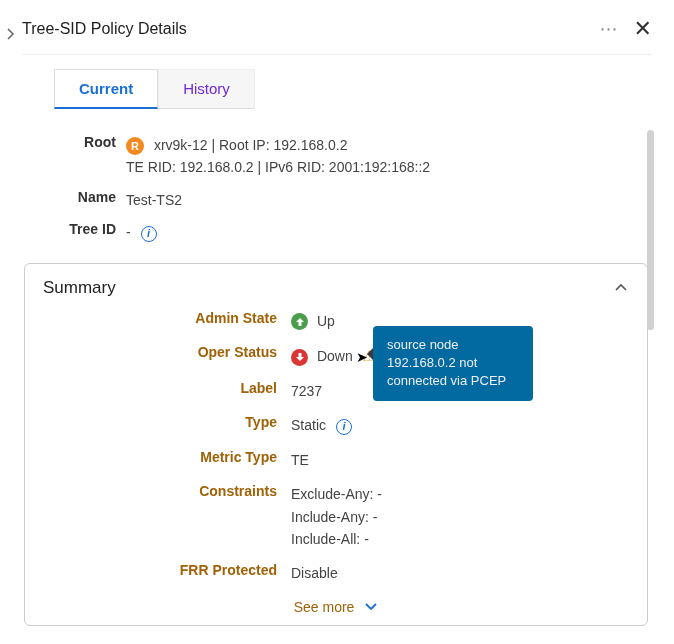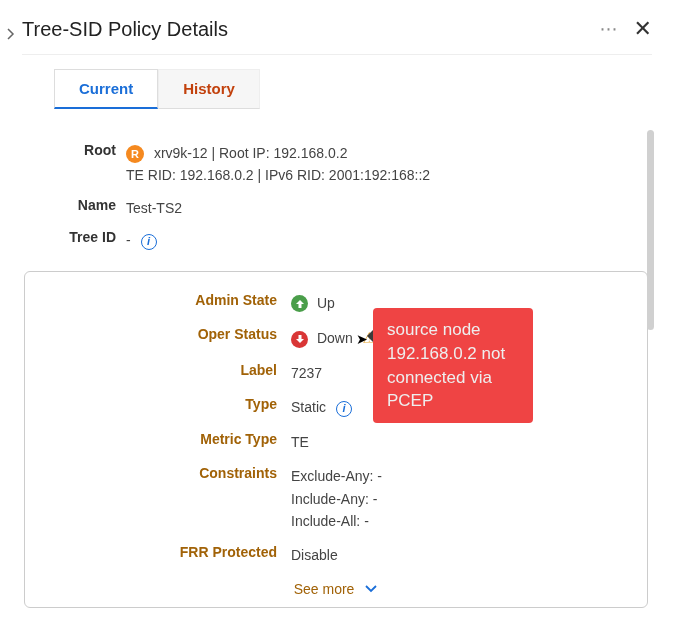--- a/index.html
+++ b/index.html
@@ -1,46 +1,46 @@
 <!DOCTYPE html>
 <html><head>
 <meta charset="utf-8">
 <style>
 * { box-sizing: border-box; margin: 0; padding: 0; }
 body { font-family: -apple-system, BlinkMacSystemFont, "Segoe UI", Arial, sans-serif; font-size: 14px; color: #333; background: #fff; width: 674px; height: 644px; overflow: hidden; position: relative; }
 .panel { padding: 12px 22px 0 22px; }
 .expander { position: absolute; left: 4px; top: 28px; width: 16px; height: 16px; cursor: pointer; color: #555; }
 .header-row { display: flex; align-items: center; justify-content: space-between; padding: 4px 0 12px 0; border-bottom: 1px solid #eee; }
-.title { font-size: 20px; font-weight: 400; color: #222; }
+.title { font-size: 16px; font-weight: 400; color: #222; }
 .header-actions { display: flex; align-items: center; gap: 14px; }
 .more-icon { color: #888; font-size: 18px; letter-spacing: 2px; cursor: pointer; }
 .close-icon { font-size: 22px; color: #333; cursor: pointer; font-weight: 300; }
 .tabs { display: flex; margin-top: 14px; }
-.tab { padding: 10px 24px; font-size: 15px; cursor: pointer; color: #c2410c; border: 1px solid transparent; font-weight: bold; }
+.tab { padding: 10px 24px; font-size: 15px; cursor: pointer; color: #6d28d9; border: 1px solid transparent; }
 .tab.active { color: #1a6ed8; font-weight: 600; border: 1px solid #ddd; border-bottom: 2px solid #1a6ed8; background: #fff; margin-left: 32px; }
 .tab:not(.active) { background: #f6f6f6; border: 1px solid #eee; border-bottom: 1px solid #ddd; }
-.info-block { margin-top: 28px; padding-right: 14px; }
+.info-block { margin-top: 20px; padding-right: 14px; }
 .info-row { display: flex; padding: 5px 0; align-items: flex-start; }
 .info-label { width: 104px; text-align: right; font-weight: 600; color: #333; padding-right: 10px; font-size: 14px; }
 .info-value { flex: 1; color: #444; line-height: 1.6; }
 .node-icon { display: inline-flex; align-items: center; justify-content: center; width: 18px; height: 18px; border-radius: 50%; background: #f5891f; color: #fff; font-size: 11px; font-weight: 700; margin-right: 6px; vertical-align: middle; }
 .i-icon { display: inline-flex; align-items: center; justify-content: center; width: 16px; height: 16px; border-radius: 50%; border: 1.5px solid #1a6ed8; color: #1a6ed8; font-size: 11px; font-weight: 700; font-style: italic; margin-left: 6px; cursor: pointer; }
 .summary-card { margin: 14px 4px 0 2px; border: 1px solid #ccc; border-radius: 6px; padding: 14px 18px 10px 18px; position: relative; }
 .summary-head { display: flex; justify-content: space-between; align-items: center; padding-bottom: 6px; }
 .summary-title { font-size: 17px; font-weight: 400; color: #222; }
 .chevron { cursor: pointer; color: #555; }
 .sum-row { display: flex; align-items: flex-start; padding: 6px 0; }
 .sum-label { width: 248px; text-align: right; font-weight: 600; color: #a16207; padding-right: 14px; }
 .sum-value { flex: 1; color: #444; line-height: 1.6; position: relative; }
 .status-icon { display: inline-flex; align-items: center; justify-content: center; width: 17px; height: 17px; border-radius: 50%; color: #fff; margin-right: 5px; vertical-align: middle; }
 .status-up { background: #4a9e4a; }
 .status-down { background: #d93636; }
 .warn-icon { display: inline-block; color: #e8a93c; margin-left: 6px; font-size: 15px; cursor: pointer; }
 .cursor-img { position: absolute; left: 65px; top: 2px; pointer-events: none; font-size: 14px; color: #000; }
-.tooltip { position: absolute; left: 82px; top: -18px; background: #ef4444; color: #eee; padding: 10px 14px; border-radius: 4px; font-size: 17px; line-height: 1.4; max-width: 160px; z-index: 10; }
+.tooltip { position: absolute; left: 82px; top: -18px; background: #0369a1; color: #eee; padding: 10px 14px; border-radius: 4px; font-size: 13px; line-height: 1.4; max-width: 160px; z-index: 10; }
 .tooltip::before { content: ""; position: absolute; left: -6px; top: 22px; border-top: 6px solid transparent; border-bottom: 6px solid transparent; border-right: 6px solid #3b3b3b; }
 .see-more { text-align: center; color: #a16207; font-weight: 500; padding-top: 8px; cursor: pointer; }
 .see-more .chev { margin-left: 6px; }
 .scrollbar { position: absolute; right: 20px; top: 130px; width: 7px; height: 200px; background: #d0d0d0; border-radius: 4px; }
 svg { display: block; }
 </style>
 </head>
 <body>
 
 <div class="expander">
@@ -90,20 +90,28 @@
     <div class="info-row">
       <div class="info-label">Tree ID</div>
       <div class="info-value">
         <span>-</span>
         <span class="i-icon">i</span>
       </div>
     </div>
   </div>
 
   <div class="summary-card">
+    <div class="summary-head">
+      <div class="summary-title">Summary</div>
+      <div class="chevron">
+        <svg width="16" height="16" viewBox="0 0 16 16">
+            <path d="M3 10 L8 5 L13 10" fill="none" stroke="#555" stroke-width="1.6"></path>
+          </svg>
+      </div>
+    </div>
 
     <div class="sum-row">
       <div class="sum-label">Admin State</div>
       <div class="sum-value">
         <span class="status-icon status-up">
           <svg width="10" height="10" viewBox="0 0 10 10">
               <path d="M5 1 L9 5 L6.5 5 L6.5 9 L3.5 9 L3.5 5 L1 5 Z" fill="#fff"></path>
             </svg>
         </span>
         <span>Up</span>

